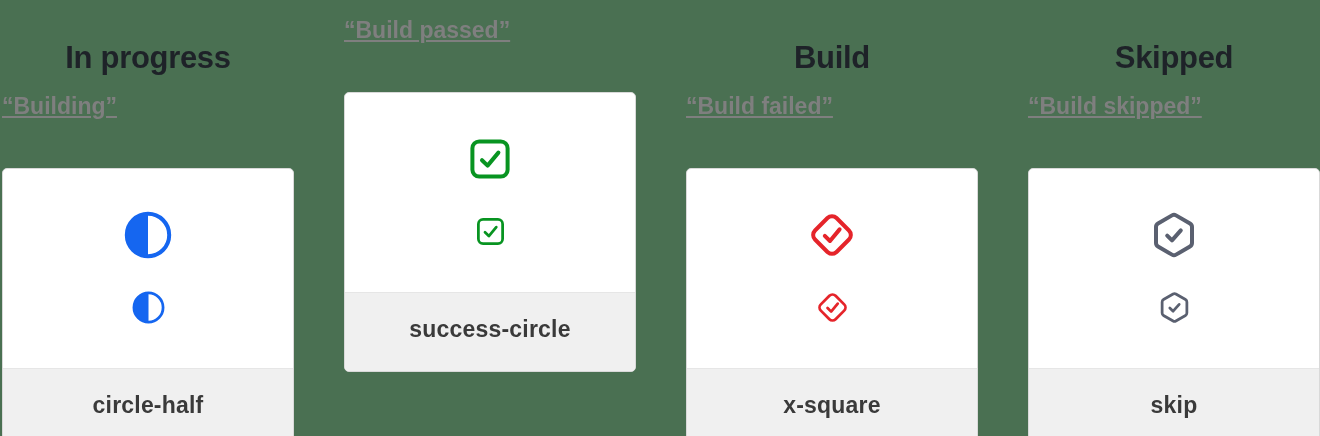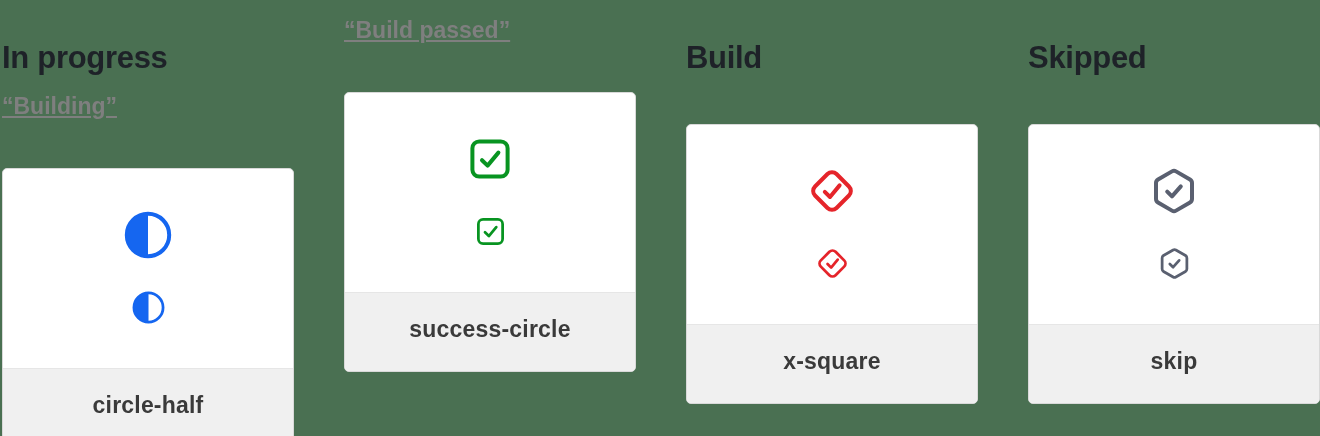--- a/index.html
+++ b/index.html
@@ -16,20 +16,21 @@
     padding-left: 2px;
   }
   .column { width: 292px; }
   .col-title {
     margin-top: 40px;
     font-size: 31px;
     line-height: 36px;
     font-weight: 700;
     letter-spacing: -0.3px;
     color: #1e2228;
+    text-align: center;
   }
   .col-subtitle {
     margin-top: 16px;
     font-size: 23px;
     line-height: 28px;
     font-weight: 700;
     color: #7f7f7f;
     text-decoration: underline;
   }
   .card {
@@ -125,39 +126,41 @@
               <use href="#sym-square-check"></use>
             </svg>
         </span>
       </div>
       <div class="card-footer">success-circle</div>
     </div>
   </div>
 
   <div class="column">
     <div class="col-title">Build</div>
+    <div class="col-subtitle">“Build failed”</div>
     <div class="card">
       <div class="icons">
         <span class="icon-large" style="color: rgb(229, 36, 42);">
           <svg viewBox="0 0 24 24">
               <use href="#sym-diamond-check"></use>
             </svg>
         </span>
         <span class="icon-small" style="color: rgb(229, 36, 42);">
           <svg viewBox="0 0 24 24">
               <use href="#sym-diamond-check"></use>
             </svg>
         </span>
       </div>
       <div class="card-footer">x-square</div>
     </div>
   </div>
 
   <div class="column">
     <div class="col-title">Skipped</div>
+    <div class="col-subtitle">“Build skipped”</div>
     <div class="card">
       <div class="icons">
         <span class="icon-large" style="color: rgb(90, 96, 112);">
           <svg viewBox="0 0 24 24">
               <use href="#sym-hexagon-check"></use>
             </svg>
         </span>
         <span class="icon-small" style="color: rgb(90, 96, 112);">
           <svg viewBox="0 0 24 24">
               <use href="#sym-hexagon-check"></use>

